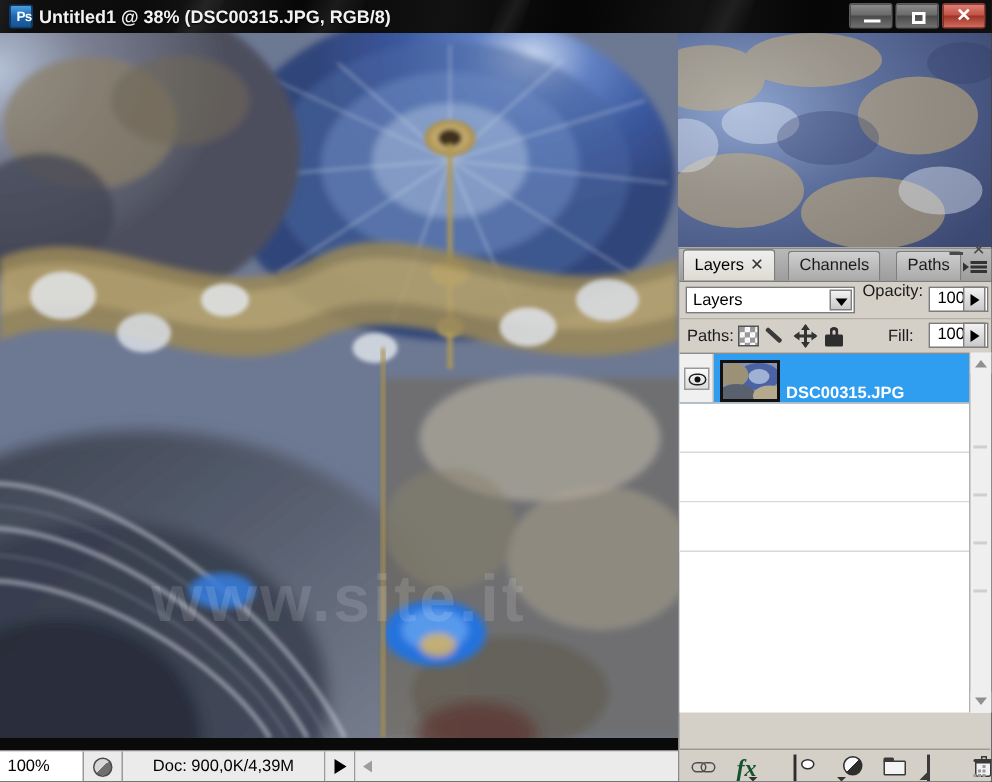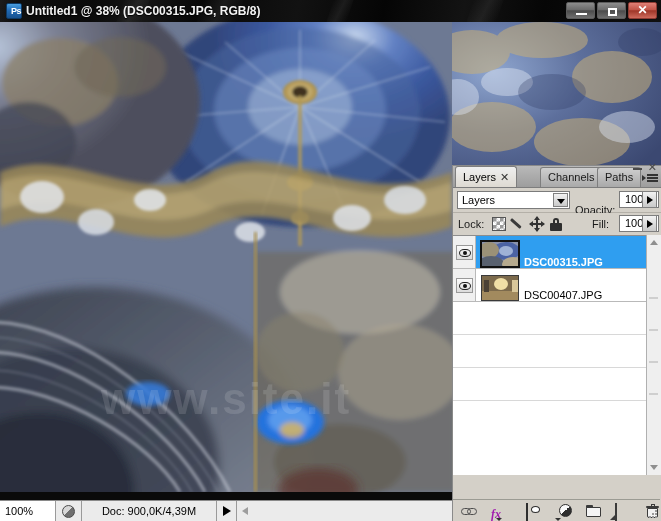--- a/index.html
+++ b/index.html
@@ -111,21 +111,21 @@
     border-radius:3px 3px 0 0;
     background:linear-gradient(180deg,#cfcfcf,#a9a9a9);
     display:flex;align-items:center;gap:4px;
   }
   .tab.active{
     background:linear-gradient(180deg,#efefef,#dedad2);
     color:#000;top:0;height:21px;line-height:20px;z-index:3;
   }
   .tab .x{font-size:11px;color:#333;line-height:11px;}
   .tab-layers{left:2px;}
-  .tab-channels{left:87px;align-items:flex-end;}
+  .tab-channels{left:72px;align-items:flex-end;}
   .tab-paths{left:144px;}
   .panel-hdr-btns{position:absolute;right:2px;top:-4px;width:34px;height:14px;}
   .hb-min{position:absolute;right:17px;top:6px;width:9px;height:2px;background:#4a4a4a;}
   .hb-close{position:absolute;right:2px;top:0px;font-size:11px;color:#4a4a4a;line-height:11px;}
   .flyout{position:absolute;right:3px;top:8px;width:16px;height:12px;}
   .flyout .ln{position:absolute;left:5px;width:11px;height:1.5px;background:#333;}
   .flyout .ln.a{top:2px;} .flyout .ln.b{top:5px;} .flyout .ln.c{top:8px;}
   .flyout .tri{position:absolute;left:0px;top:3px;width:0;height:0;
     border-left:4px solid #333;border-top:3px solid transparent;border-bottom:3px solid transparent;}
 
@@ -223,21 +223,21 @@
   
   .panelbar{
     position:absolute;left:0;bottom:0;width:207px;height:22px;
     background:#d4d0c8;border-top:1px solid #9b9b93;box-sizing:border-box;
   }
   .pb-ico{position:absolute;top:4px;height:14px;}
   .ico-link{width:18px;position:relative;}
   .ico-link .l1,.ico-link .l2{position:absolute;top:4px;width:10px;height:7px;
     border:1.4px solid #4d4d4d;border-radius:4px;box-sizing:border-box;}
   .ico-link .l1{left:0;} .ico-link .l2{left:6px;}
-  .ico-fx{width:16px;font-size:12px;font-style:italic;font-weight:bold;color:#a21caf;
+  .ico-fx{width:16px;font-size:16px;font-style:italic;font-weight:bold;color:#14532d;
     font-family:"Liberation Serif",serif;line-height:13px;position:relative;}
   .ico-fx .dn{position:absolute;right:-1px;bottom:0px;width:0;height:0;
     border-left:3px solid transparent;border-right:3px solid transparent;border-top:3px solid #333;}
   .ico-mask{width:19px;height:14px;border:1.5px solid #2e2e2e;box-sizing:border-box;position:relative;background:#e8e8e8;}
   .ico-mask .c{position:absolute;left:4px;top:2px;width:9px;height:7px;border:1.5px solid #2e2e2e;border-radius:50%;box-sizing:border-box;background:#fff;}
   .ico-adj{width:15px;position:relative;}
   .ico-adj .cc{position:absolute;left:0;top:0;width:13px;height:13px;border-radius:50%;
     border:1.4px solid #2e2e2e;box-sizing:border-box;
     background:linear-gradient(135deg,#fafafa 0 50%,#2e2e2e 50% 100%);}
   .ico-adj .dn{position:absolute;right:-2px;bottom:0px;width:0;height:0;
@@ -489,29 +489,29 @@
       </div>
     </div>
 
     <div class="blendrow">
       <div class="combo">
         <span>Layers</span>
         <span class="cbtn">
             <i class="dtri"></i>
           </span>
       </div>
-      <span class="lbl" style="left:122px;top:16px;">Opacity:</span>
+      <span class="lbl" style="left:122px;top:0;">Opacity:</span>
       <span class="numfield" style="left:166px;top:3px;">100%</span>
       <span class="spin" style="left:189px;top:3px;">
           <i class="rtri"></i>
         </span>
     </div>
 
     <div class="lockrow">
-      <span class="lbl" style="left:5px;top:5px;">Lock:</span>
+      <span class="lbl" style="left:5px;top:5px;">Paths:</span>
       <span class="lock-ico chkico" style="left:39px;"></span>
       <span class="lock-ico brushico" style="left:58px;"><i class="b1"></i></span>
       <span class="lock-ico moveico" style="left:77px;">
         <i class="v"></i><i class="h"></i><i class="t tu"></i><i class="t td"></i><i class="t tl"></i><i class="t tr"></i>
       </span>
       <span class="lock-ico padico" style="left:96px;"><i class="sh"></i><i class="body"></i></span>
       <span class="lbl" style="left:139px;top:5px;">Fill:</span>
       <span class="numfield" style="left:166px;top:2px;">100%</span>
       <span class="spin" style="left:189px;top:2px;">
           <i class="rtri"></i>
@@ -537,40 +537,20 @@
               <ellipse cx="9" cy="22" rx="13" ry="8" fill="#59616f"></ellipse>
               <ellipse cx="31" cy="22" rx="11" ry="7" fill="#b6aa8e"></ellipse>
             </svg>
           </span>
         </div>
         <span class="lname">DSC00315.JPG</span>
       </div>
 
 
 
-      <div class="lrow">
-        <div class="eyecell">
-          <span class="eyebox">
-              <i class="eo"></i>
-              <i class="ep"></i>
-            </span>
-        </div>
-        <div class="thumbcell">
-          <span class="thumb">
-            <svg width="38" height="26" viewBox="0 0 38 26" preserveAspectRatio="none">
-              <rect width="38" height="26" fill="#7c6a4c"></rect>
-              <rect y="15" width="38" height="11" fill="#a28a5e"></rect>
-              <ellipse cx="19" cy="8" rx="7" ry="6" fill="#f0dfa6"></ellipse>
-              <rect x="2" y="4" width="5" height="12" fill="#4a4035"></rect>
-              <rect x="30" y="4" width="6" height="12" fill="#d9c79a"></rect>
-            </svg>
-          </span>
-        </div>
-        <span class="lname">DSC00407.JPG</span>
-      </div>
 
 
       <div class="fillerrow"></div>
       <div class="fillerrow"></div>
       <div class="fillerrow"></div>
     </div>
 
     <div class="vscroll">
       <div class="vs-up">
           <i class="t"></i>

